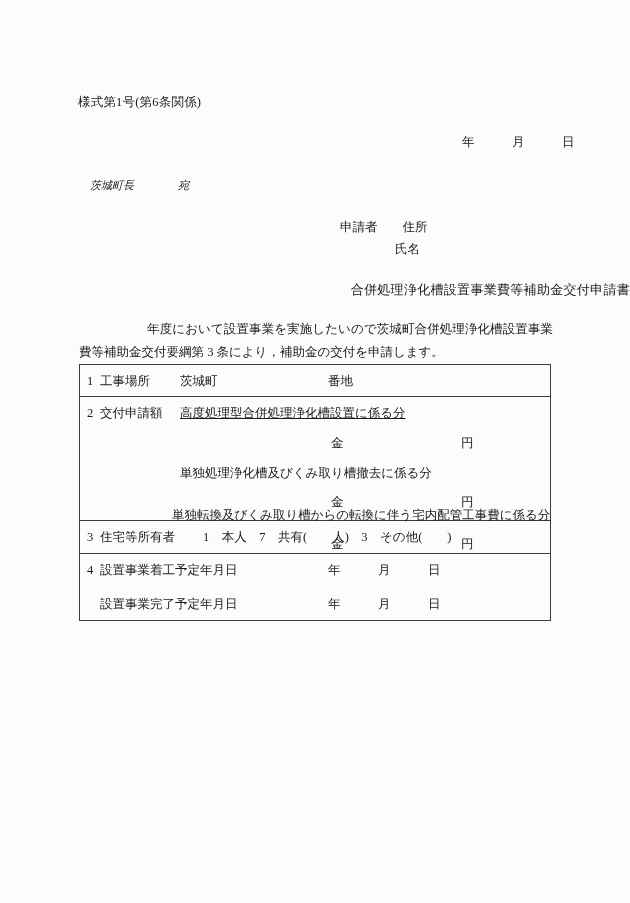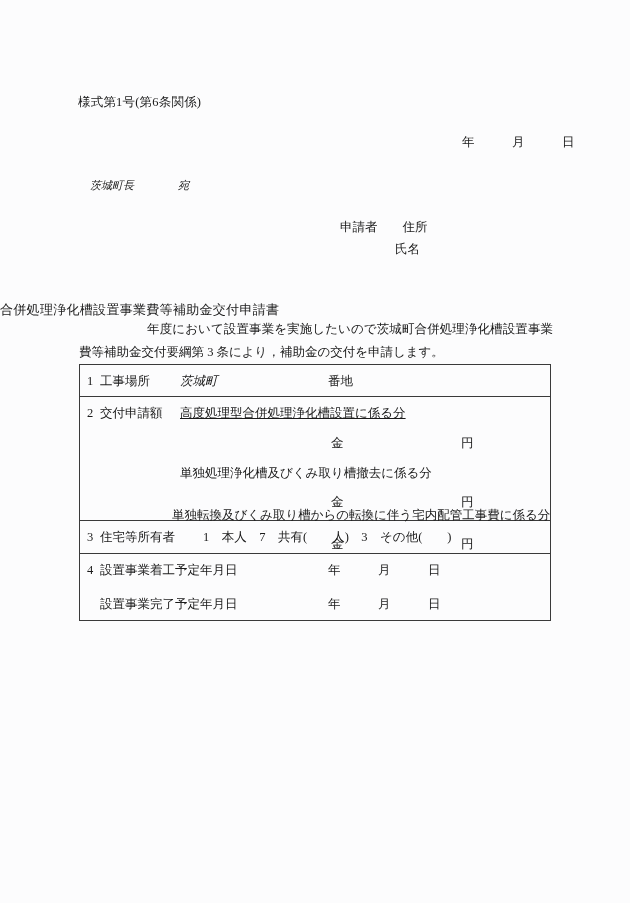--- a/index.html
+++ b/index.html
@@ -62,24 +62,23 @@
   .applicant .row2 {
     padding-left: 55px;
   }
 
   
   .doc-title {
     position: absolute;
     left: 0;
     top: 281px;
     width: 630px;
-    text-align: left;
+    text-align: right;
     font-size: 13px;
     letter-spacing: 0.3px;
-    margin-top: 20px;
   }
 
   
   .body-para {
     position: absolute;
     left: 79px;
     top: 318px;
     width: 474px;
     font-size: 12.5px;
     line-height: 23px;
@@ -123,21 +122,21 @@
   .col3 { left: 248px; }
 
   .amt-kin { left: 251px; }
   .amt-en  { left: 381px; }
 
   .ymd { left: 248px; }
 
   
   .r1 .num  { top: 10px; }
   .r1 .lbl  { top: 10px; }
-  .r1 .col2 { top: 10px; font-style: italic; }
+  .r1 .col2 { top: 10px; }
   .r1 .col3 { top: 10px; }
 
   
   .r2 .num  { top: 10px; }
   .r2 .lbl  { top: 10px; }
   .r2 .s1   { top: 10px;  left: 100px; text-decoration: underline; }
   .r2 .a1   { top: 40px; }
   .r2 .s2   { top: 70px;  left: 100px; }
   .r2 .a2   { top: 99px; }
   .r2 .s3   { top: 112px; left: 92px; text-align: center; }

